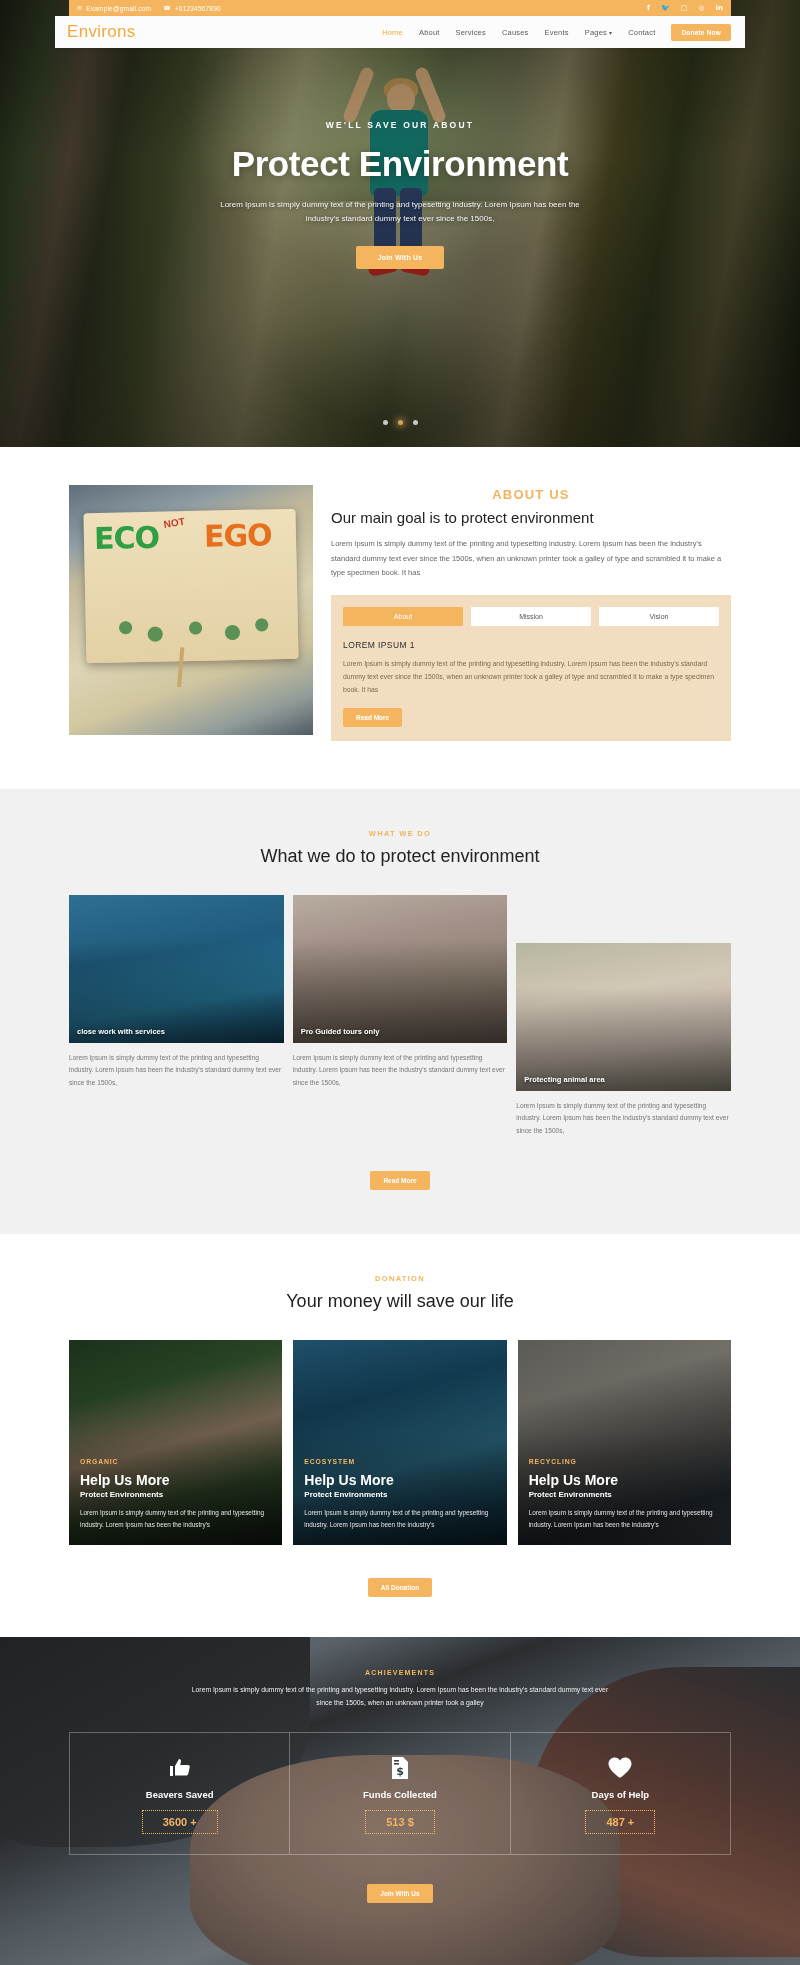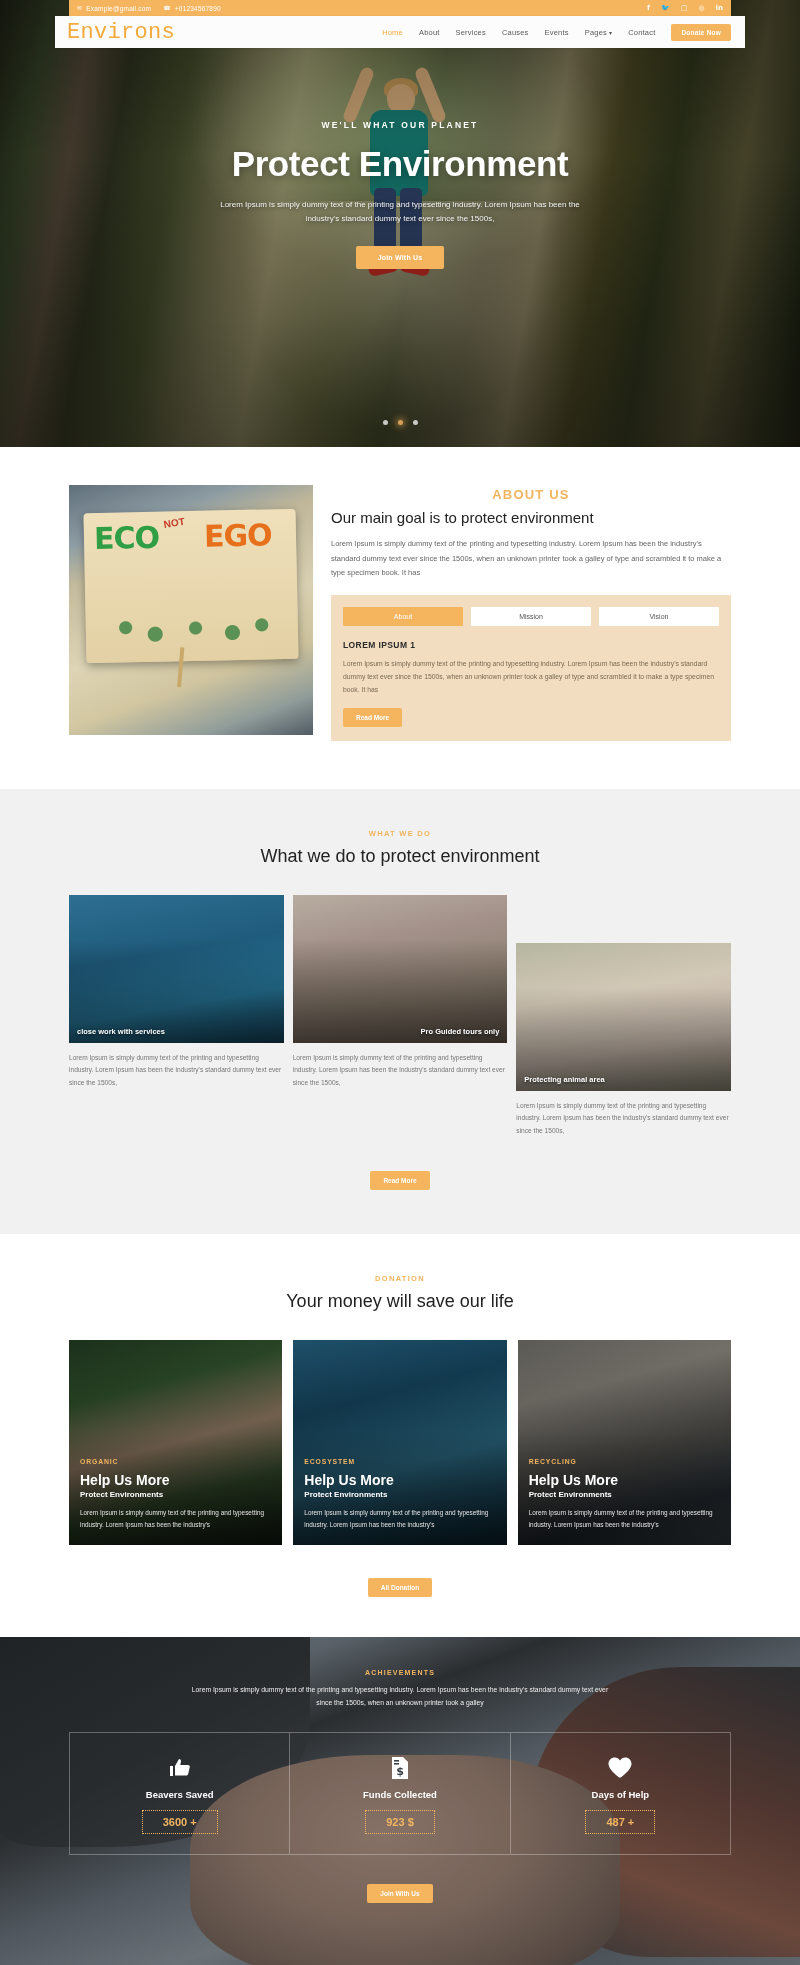--- a/index.html
+++ b/index.html
@@ -61,22 +61,22 @@
 
   
   .navbar{
     position:absolute; left:55px; top:16px; width:690px; height:32px;
     background:#fcfcfc;
     display:flex; align-items:center; justify-content:space-between;
     padding:0 14px 0 12px; z-index:30;
     box-shadow:0 1px 3px rgba(0,0,0,.07);
   }
   .brand{
-    font-size:22px; color:#f3a93c; font-weight:400; letter-spacing:.3px;
-    font-family:Liberation Mono, monospace;
+    font-size:17px; color:#f3a93c; font-weight:400; letter-spacing:.3px;
+    font-family:Liberation Sans, sans-serif;
   }
   .nav-links{display:flex;align-items:center;gap:16px;}
   .nav-links a{
     font-size:7.5px; color:#5a5a5a; text-decoration:none; letter-spacing:.2px;
   }
   .nav-links a.active{color:#f3a93c;}
   .caret{font-size:6px;margin-left:2px;}
   .btn-donate{
     background:#f5b55e;color:#fff;border:none;
     font-size:6.5px;font-weight:bold;padding:5px 10px;border-radius:2px;
@@ -151,37 +151,37 @@
   .about-kicker{color:#f3b45f;font-size:13px;font-weight:bold;letter-spacing:1.2px;text-align:center;}
   .about-title{font-size:15px;color:#222;font-weight:400;margin-top:7px;}
   .about-text{font-size:7.5px;line-height:1.95;color:#666;margin-top:11px;}
   .tabbox{background:#f2ddc0;margin-top:14px;padding:12px 12px 14px;}
   .tabs{display:flex;gap:8px;}
   .tab{
     flex:1;text-align:center;font-size:7px;color:#555;background:#fff;
     padding:6px 0;cursor:pointer;border-radius:1px;
   }
   .tab.active{background:#f5b55e;color:#fff;}
-  .tab-head{font-size:8.5px;color:#2b2b2b;font-weight:bold;letter-spacing:.4px;margin-top:14px;}
+  .tab-head{font-size:8.5px;color:#2b2b2b;font-weight:normal;letter-spacing:.4px;margin-top:14px;}
   .tab-text{font-size:6.8px;line-height:1.95;color:#7a6a52;margin-top:7px;}
   .btn-readmore{
     background:#f5b55e;color:#fff;border:none;font-size:6.5px;font-weight:bold;
     padding:6px 13px;border-radius:2px;margin-top:11px;cursor:pointer;
   }
 
   
   .whatwedo{background:#f1f1f1;padding:40px 0 44px;}
   .cards4{display:flex;gap:9px;margin-top:28px;}
   .card4{flex:1;}
   .card4-img{
     height:148px;position:relative;overflow:hidden;display:flex;align-items:flex-end;
   }
   .c4-1{background:linear-gradient(170deg,#cdb984 0%,#dccb97 35%,#c0a96f 70%,#8d7b4c 100%);}
   .c4-2{background:linear-gradient(170deg,#2e6f91 0%,#1f5b7c 40%,#2a7fa4 70%,#15465f 100%);}
-  .c4-3{background:linear-gradient(170deg,#b8ada1 0%,#a4928a 30%,#8d7f70 65%,#6e6256 100%);justify-content:flex-end;}
+  .c4-3{background:linear-gradient(170deg,#b8ada1 0%,#a4928a 30%,#8d7f70 65%,#6e6256 100%);}
   .c4-4{background:linear-gradient(170deg,#b6b6a0 0%,#d2c8b6 35%,#c2b4a8 68%,#8e8a78 100%);margin-top:48px;}
   .card4-img:before{
     content:"";position:absolute;left:0;right:0;bottom:0;height:70%;
     background:linear-gradient(180deg,rgba(0,0,0,0),rgba(0,0,0,.55));
   }
   .card4-cap{
     position:relative;color:#fff;font-size:7.5px;font-weight:bold;padding:0 8px 7px;z-index:2;
     text-shadow:0 1px 3px rgba(0,0,0,.6);
   }
   .card4-text{font-size:6.6px;line-height:1.95;color:#777;margin-top:9px;}
@@ -289,21 +289,21 @@
         <a href="#">Services</a>
         <a href="#">Causes</a>
         <a href="#">Events</a>
         <a href="#"><span>Pages</span><span class="caret">▾</span></a>
         <a href="#">Contact</a>
         <button class="btn-donate">Donate Now</button>
       </div>
     </div>
 
     <div class="hero-content">
-      <div class="hero-kicker">WE'LL WHAT OUR PLANET</div>
+      <div class="hero-kicker">WE'LL SAVE OUR ABOUT</div>
       <div class="hero-title">Protect Environment</div>
       <div class="hero-sub">Lorem Ipsum is simply dummy text of the printing and typesetting industry. Lorem Ipsum has been the industry's standard dummy text ever since the 1500s,</div>
       <button class="btn-join">Join With Us</button>
     </div>
 
     <div class="dots">
       <div class="dot"></div>
       <div class="dot active"></div>
       <div class="dot"></div>
     </div>
@@ -439,21 +439,21 @@
           <div class="stat">
             <div class="stat-ico">
               <svg width="22" height="24" viewBox="0 0 22 24">
                   <path d="M3 1h11l5 5v17H3z"></path>
                   <rect x="5" y="4" width="5" height="1.6" fill="#3a4248"></rect>
                   <rect x="5" y="7" width="5" height="1.6" fill="#3a4248"></rect>
                   <text x="11" y="19" font-size="11" font-weight="bold" fill="#3a4248" text-anchor="middle" font-family="DejaVu Sans">$</text>
                 </svg>
             </div>
             <div class="stat-label">Funds Collected</div>
-            <div><span class="stat-val">923 $</span></div>
+            <div><span class="stat-val">513 $</span></div>
           </div>
           <div class="stat">
             <div class="stat-ico">
               <svg width="26" height="24" viewBox="0 0 26 24">
                   <path d="M13 22S1.5 14.5 1.5 7.8C1.5 4 4.4 1.4 7.7 1.4c2.2 0 4.2 1.2 5.3 3.1 1.1-1.9 3.1-3.1 5.3-3.1 3.3 0 6.2 2.6 6.2 6.4C24.5 14.5 13 22 13 22z"></path>
                 </svg>
             </div>
             <div class="stat-label">Days of Help</div>
             <div><span class="stat-val">487 +</span></div>
           </div>

